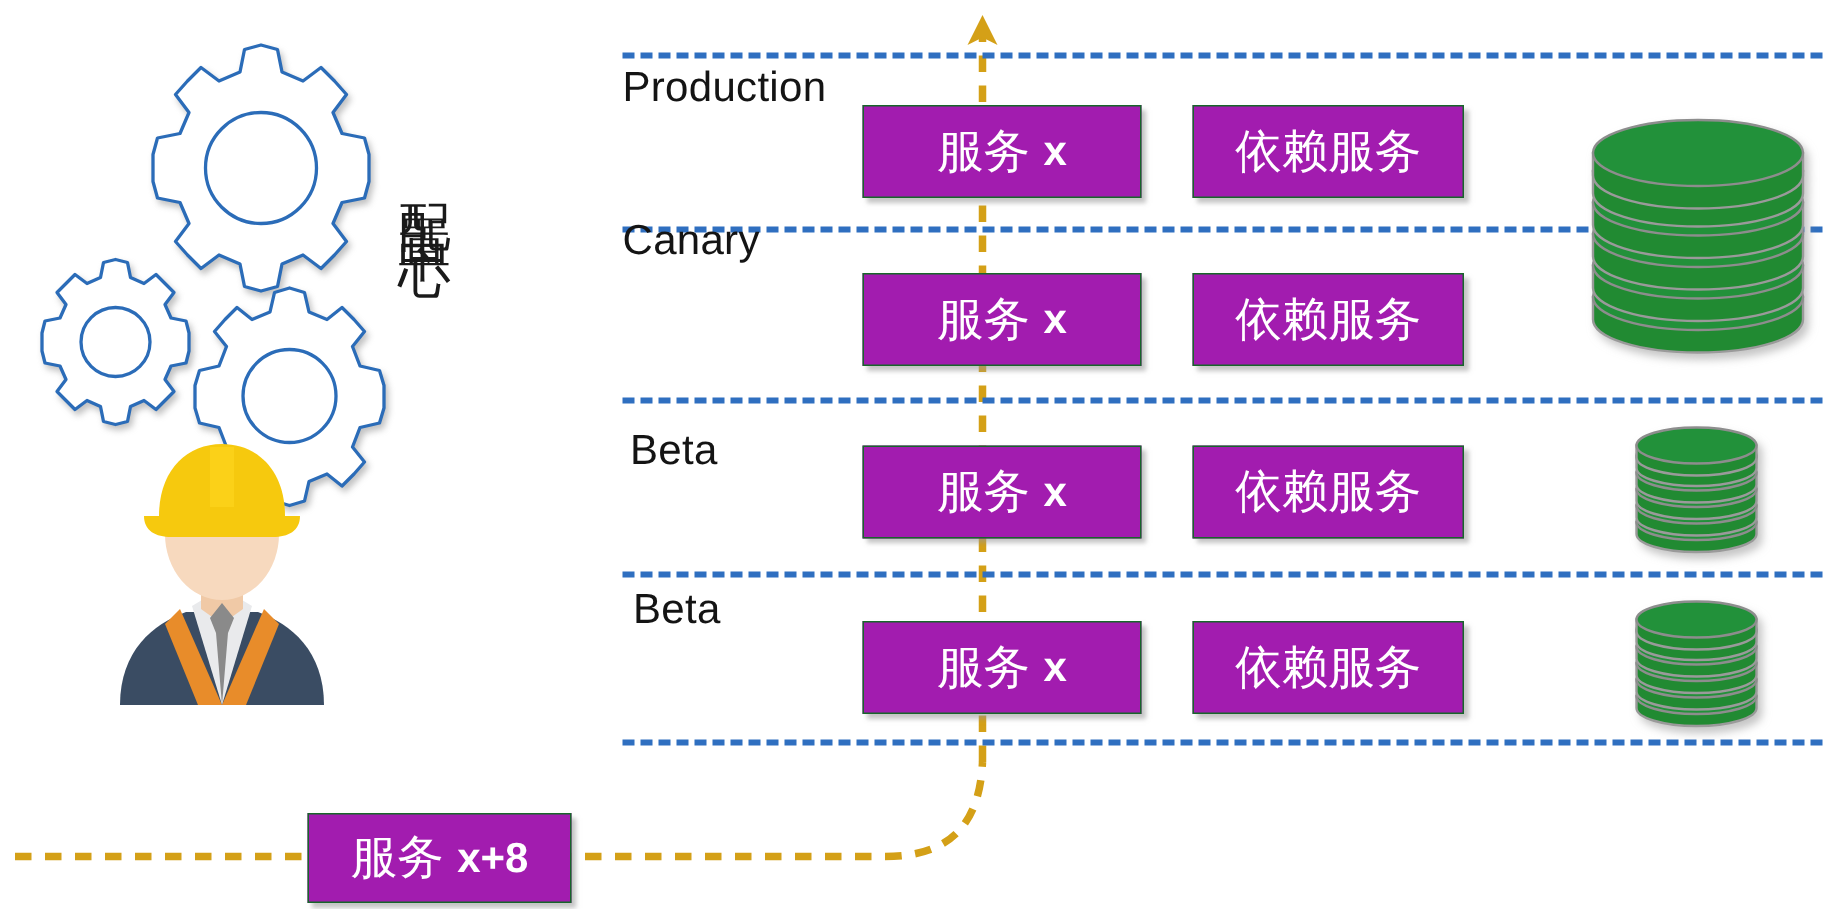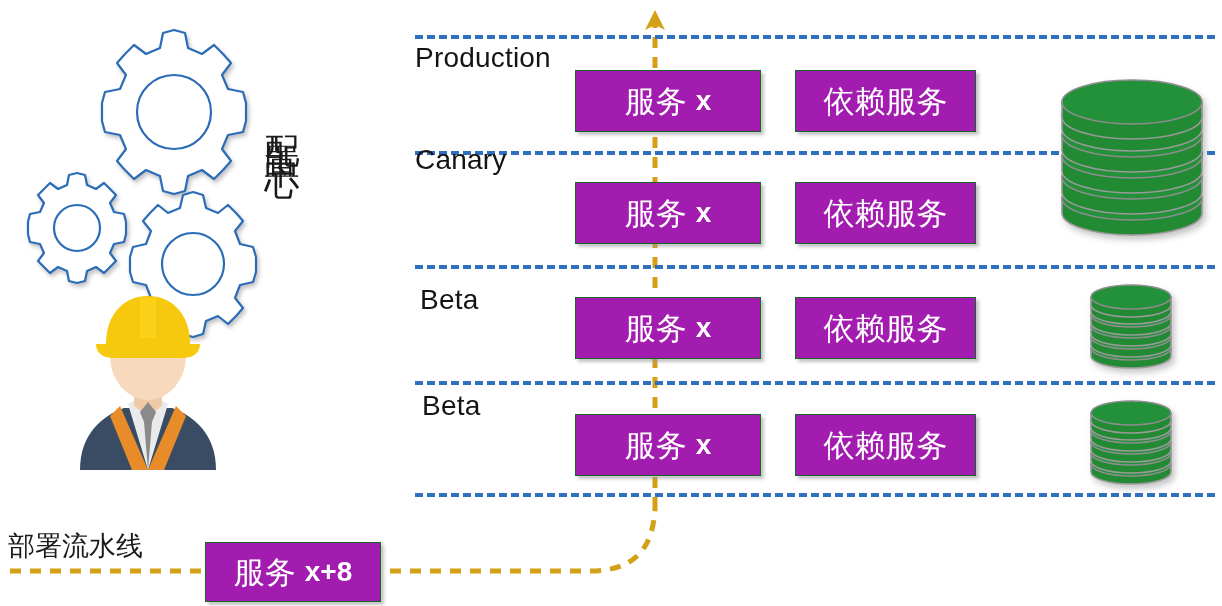--- a/index.html
+++ b/index.html
@@ -165,21 +165,20 @@
 
     <path d="M86 114 L78 124 L82 134 L86 182 L90 134 L94 124 Z" fill="#8A8A8A"></path>
 
     <ellipse cx="86" cy="68" rx="38" ry="44" fill="#F7D9BE"></ellipse>
 
     <path d="M44 56 C44 26 62 8 86 8 C110 8 128 26 128 56 Z" fill="#F6C90E"></path>
     <path d="M34 56 L138 56 C138 66 130 70 120 70 L52 70 C42 70 34 66 34 56 Z" fill="#F6C90E"></path>
     <path d="M78 10 L94 10 L94 50 L78 50 Z" fill="#FFD720" opacity=".55"></path>
   </svg>
 
-  <div class="pipe-caption" style="left:8px;top:528px;">部署流水线</div>
 
   <svg class="pipe" width="1222" height="606">
 
     <path class="pipe-line" d="M10 571 L590 571 C630 571 653 553 655 508"></path>
 
     <path class="pipe-line" d="M655 508 L655 22"></path>
 
     <path class="pipe-head" d="M655 10 L665 30 L655 25 L645 30 Z"></path>
   </svg>
 

